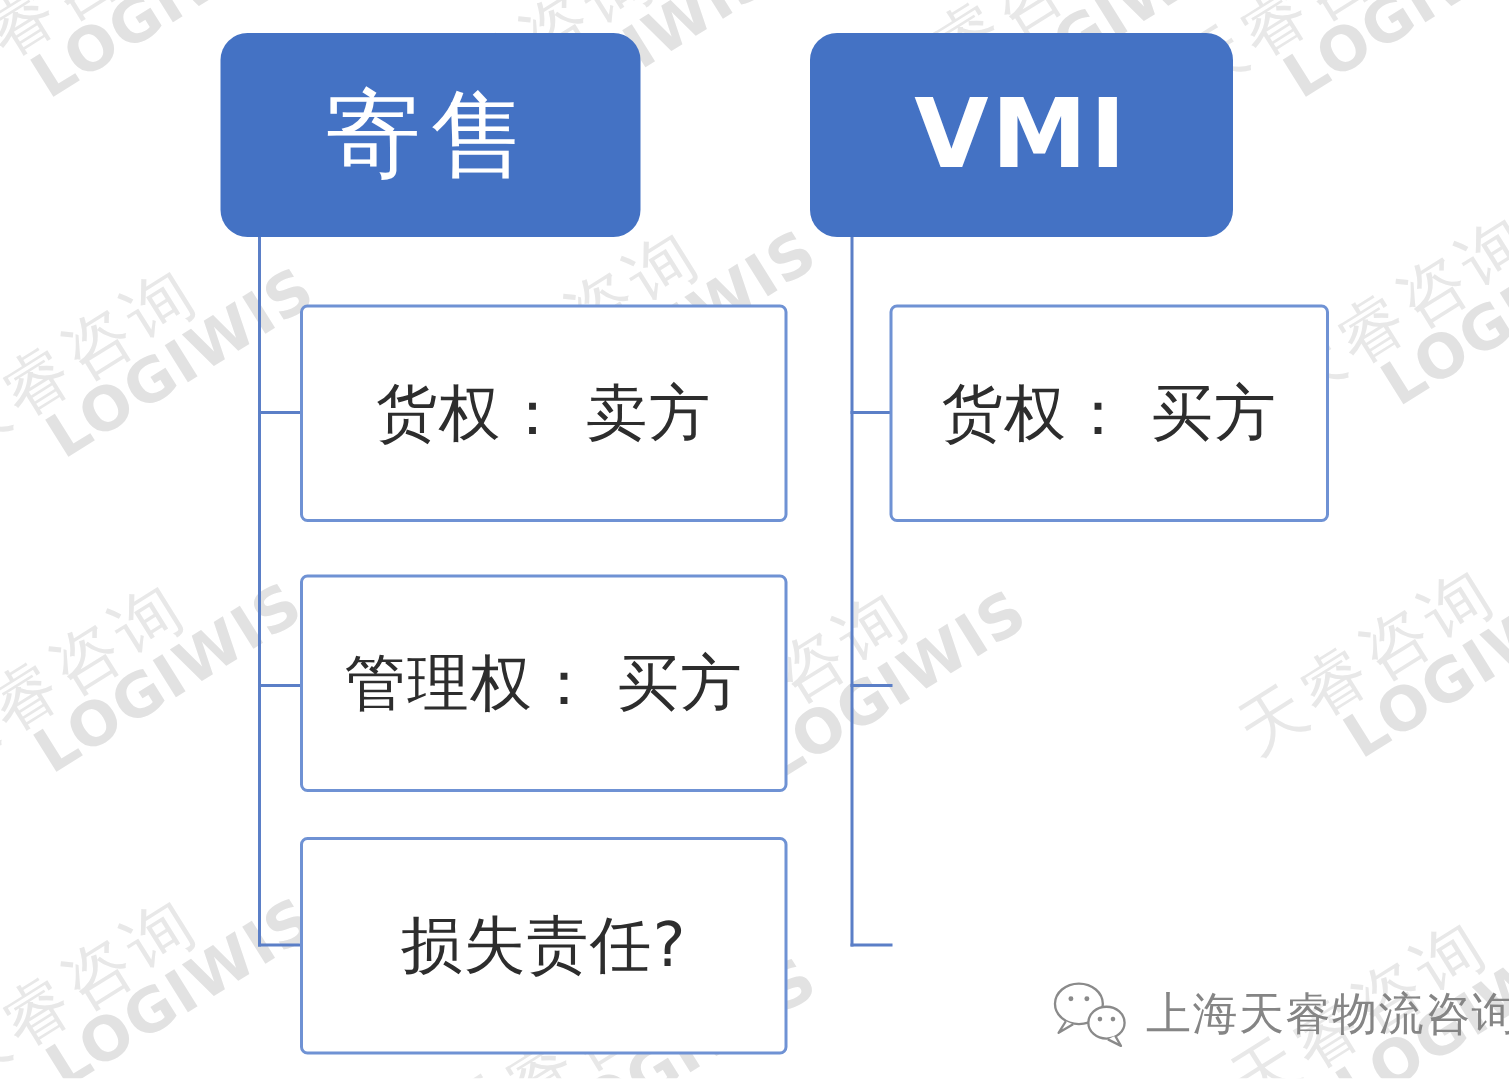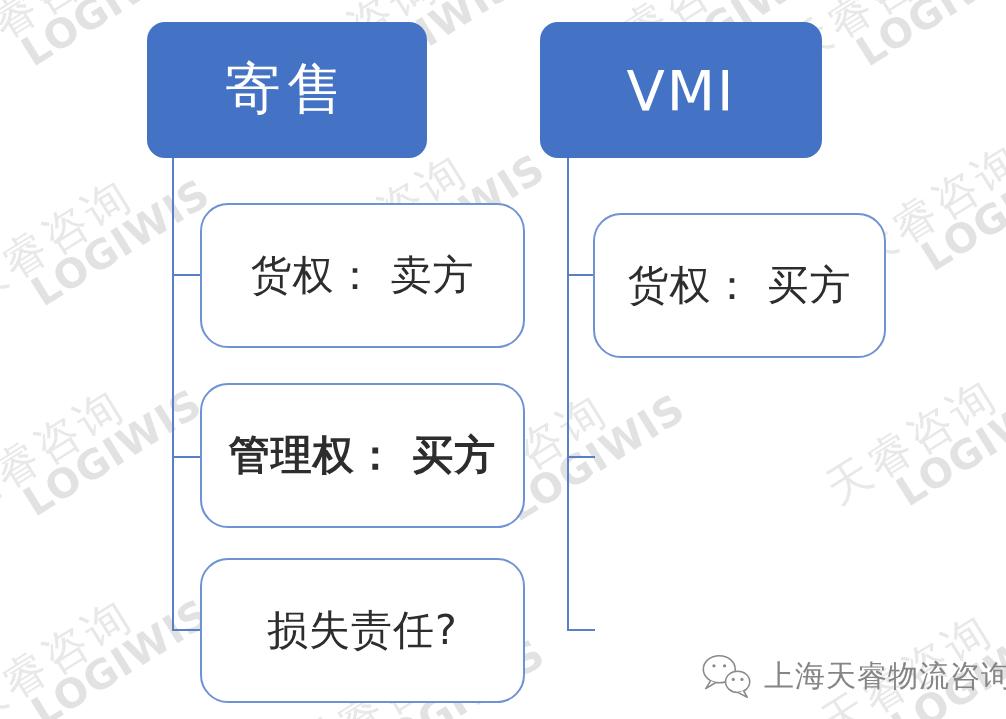--- a/index.html
+++ b/index.html
@@ -73,40 +73,40 @@
     background: var(--header_fill, #4472c4);
     border-radius: 18px;
     display: flex;
     align-items: center;
     justify-content: center;
     color: var(--header_text, #ffffff);
     z-index: 3;
   }
   .hdr.hl { left: 147px; width: 280px; }
   .hdr.hr { left: 540px; width: 282px; }
-  .hdr .hdr-label { font-size: 56px; letter-spacing: 6px; font-weight: 500; }
-  .hdr.hr .hdr-label { letter-spacing: 2px; font-weight: 400; }
+  .hdr .hdr-label { font-size: 64px; letter-spacing: 6px; font-weight: 500; }
+  .hdr.hr .hdr-label { letter-spacing: 2px; font-weight: 700; }
 
   .child {
     position: absolute;
     height: 145px;
     background: #ffffff;
     border: 2px solid var(--node_border, #6f92d4);
-    border-radius: 28px;
+    border-radius: 5px;
     box-sizing: border-box;
     display: flex;
     align-items: center;
     justify-content: center;
     color: var(--node_text, #2d2d2d);
     z-index: 3;
   }
   .child.cl { left: 200px; width: 325px; }
-  .child.cr { left: 593px; width: 293px; margin-top: 10px; }
+  .child.cr { left: 593px; width: 293px; }
   .child.r1 { top: 203px; }
-  .child.r2 { top: 383px; font-weight: bold; }
+  .child.r2 { top: 383px; }
   .child.r3 { top: 558px; align-items: center; }
   .child .child-label { font-size: 41px; letter-spacing: 1px; white-space: nowrap; }
 
   
   .logo {
     position: absolute;
     left: 698px;
     top: 648px;
     height: 56px;
     display: flex;

